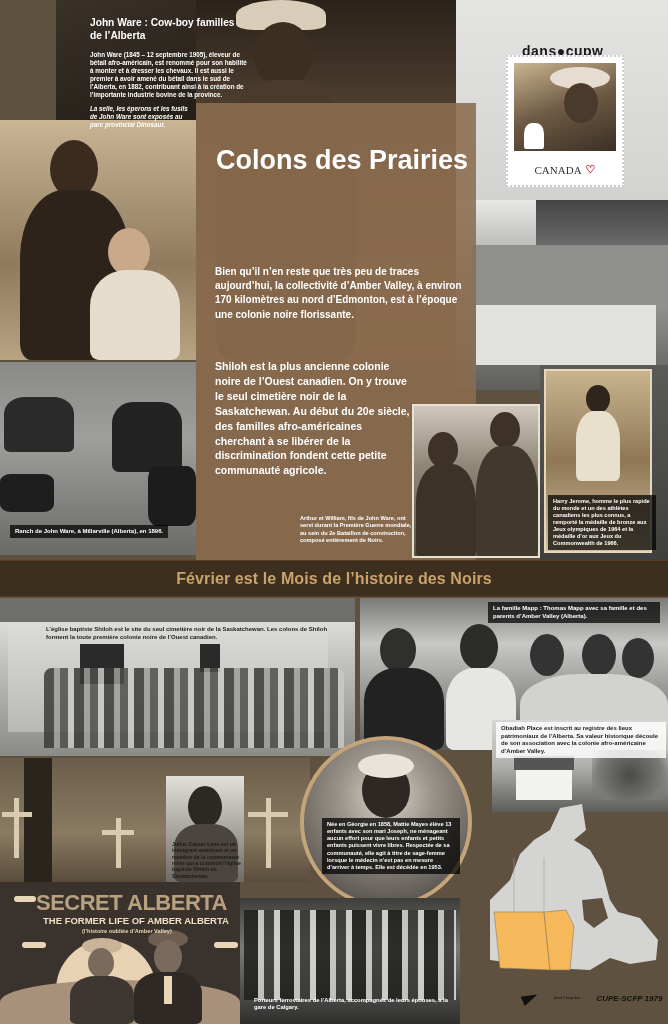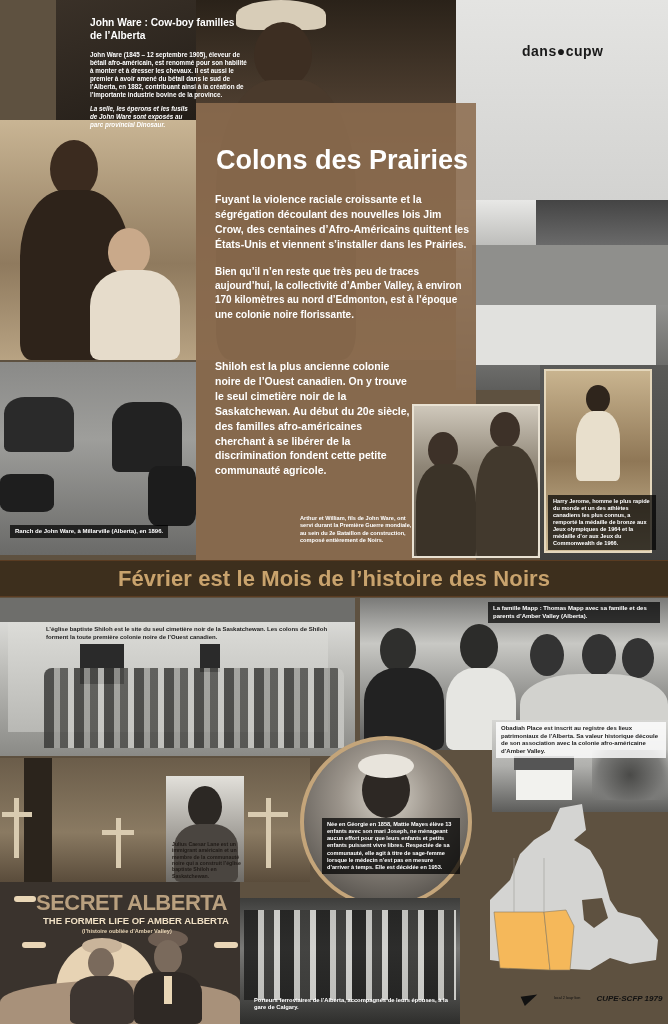--- a/index.html
+++ b/index.html
@@ -41,30 +41,40 @@
       <span>John Ware : Cow-boy familles</span><br>
       <span>de l’Alberta</span>
     </div>
     <div style="font-size:6.3px;margin-top:8px;line-height:1.28;">John Ware (1845 – 12 septembre 1905), éleveur de bétail afro-américain, est renommé pour son habilité à monter et à dresser les chevaux. Il est aussi le premier à avoir amené du bétail dans le sud de l’Alberta, en 1882, contribuant ainsi à la création de l’importante industrie bovine de la province.</div>
     <div style="font-size:6.3px;margin-top:6px;font-style:italic;line-height:1.28;width:100px;">La selle, les éperons et les fusils de John Ware sont exposés au parc provincial Dinosaur.</div>
   </div>
 
   <div class="photo" style="left:456px;top:0;width:212px;height:230px;background:linear-gradient(180deg,#e4e4e2 0%,#d0d0ce 100%);"></div>
   <div class="abs" style="left:522px;top:43px;font-size:14px;font-weight:bold;color:#1a1a1a;letter-spacing:0.5px;">dans●cupw</div>
 
+  <div class="abs" style="left:506px;top:55px;width:118px;height:132px;background:#fff;border:2px dotted #ccc;padding:6px;">
+    <div style="position:relative;width:100%;height:88px;background:linear-gradient(160deg,#c9b58f 0%,#6e5a44 50%,#3b2f24 100%);overflow:hidden;">
+      <div class="head" style="left:36px;top:4px;width:60px;height:22px;background:#e6ddd0;"></div>
+      <div class="head" style="left:50px;top:20px;width:34px;height:40px;background:#4a3a2c;"></div>
+      <div class="figure" style="left:10px;top:60px;width:20px;height:26px;background:#fff;"></div>
+    </div>
+    <div style="display:flex;justify-content:center;align-items:center;gap:4px;margin-top:12px;">
+      <span style="font-family:'Liberation Serif',serif;font-size:11px;color:#333;">CANADA</span>
+      <span style="font-size:11px;color:#d2202f;font-weight:bold;">♡</span>
+    </div>
+  </div>
 
   <div class="photo" style="left:456px;top:200px;width:212px;height:190px;background:linear-gradient(180deg,#e8e8e6 0%,#a9a9a6 35%,#5e5e5c 100%);">
     <div class="abs" style="left:80px;top:0;width:132px;height:60px;background:linear-gradient(180deg,#444 0%,#777 100%);"></div>
     <div class="abs" style="left:16px;top:45px;width:196px;height:60px;background:#8f8f8c;"></div>
     <div class="abs" style="left:20px;top:105px;width:180px;height:60px;background:#e1e1de;"></div>
   </div>
 
   <div class="abs" style="left:196px;top:103px;width:280px;height:457px;background:rgba(140,108,78,0.88);"></div>
   <div class="caption" style="left:216px;top:144px;font-size:27px;">Colons des Prairies</div>
-  <div class="caption" style="left:215px;top:192px;width:255px;font-size:10.5px;line-height:1.42;">Fuyant la violence raciale croissante et la ségrégation découlant des nouvelles lois Jim Crow, des centaines d’Afro-Américains quittent les États-Unis et viennent s’installer dans les Prairies.</div>
   <div class="caption" style="left:215px;top:265px;width:250px;font-size:10px;line-height:1.42;">Bien qu’il n’en reste que très peu de traces aujourd’hui, la collectivité d’Amber Valley, à environ 170 kilomètres au nord d’Edmonton, est à l’époque une colonie noire florissante.</div>
   <div class="caption" style="left:215px;top:359px;width:200px;font-size:10.5px;line-height:1.42;">Shiloh est la plus ancienne colonie noire de l’Ouest canadien. On y trouve le seul cimetière noir de la Saskatchewan. Au début du 20e siècle, des familles afro-américaines cherchant à se libérer de la discrimination fondent cette petite communauté agricole.</div>
   <div class="caption" style="left:300px;top:515px;width:115px;font-size:5.6px;line-height:1.3;">Arthur et William, fils de John Ware, ont servi durant la Première Guerre mondiale, au sein du 2e Bataillon de construction, composé entièrement de Noirs.</div>
 
   <div class="photo bw" style="left:0;top:362px;width:196px;height:193px;background:linear-gradient(180deg,#8a8a88 0%,#9e9e9b 40%,#6a6a68 100%);">
     <div class="figure" style="left:4px;top:35px;width:70px;height:55px;background:#2a2a2a;border-radius:30% 30% 10% 10%;"></div>
     <div class="figure" style="left:112px;top:40px;width:70px;height:70px;background:#222;border-radius:30% 30% 10% 10%;"></div>
     <div class="figure" style="left:0;top:112px;width:54px;height:38px;background:#1e1e1e;border-radius:20%;"></div>
     <div class="figure" style="left:148px;top:104px;width:48px;height:60px;background:#1c1c1c;border-radius:20%;"></div>
   </div>
@@ -79,21 +89,21 @@
 
   <div class="photo" style="left:540px;top:365px;width:128px;height:195px;background:linear-gradient(180deg,#5a5a58 0%,#3f3f3d 100%);">
     <div class="abs" style="left:4px;top:4px;width:108px;height:184px;background:linear-gradient(180deg,#c9b48f 0%,#8f7756 50%,#d0bd98 100%);border:2px solid #e4d7bc;">
       <div class="head" style="left:40px;top:14px;width:24px;height:28px;background:#2f251c;"></div>
       <div class="figure" style="left:30px;top:40px;width:44px;height:70px;background:#e8dfcc;"></div>
     </div>
   </div>
   <div class="caption capbox" style="left:548px;top:495px;width:108px;font-size:5.6px;line-height:1.25;">Harry Jerome, homme le plus rapide du monde et un des athlètes canadiens les plus connus, a remporté la médaille de bronze aux Jeux olympiques de 1964 et la médaille d’or aux Jeux du Commonwealth de 1966.</div>
 
   <div class="abs" style="left:0;top:560px;width:668px;height:37px;background:#3d2f1d;border-top:1px solid #5a3c22;border-bottom:1px solid #5a3c22;display:flex;align-items:center;justify-content:center;">
-    <span style="font-size:22px;font-weight:bold;color:#c9a36d;letter-spacing:0.1px;">Février est le Mois de l’histoire des Noirs</span>
+    <span style="font-size:16px;font-weight:bold;color:#c9a36d;letter-spacing:0.1px;">Février est le Mois de l’histoire des Noirs</span>
   </div>
 
   <div class="photo" style="left:0;top:598px;width:355px;height:158px;background:linear-gradient(180deg,#e9e9e6 0%,#c2c2be 40%,#8a8a86 100%);">
     <div class="abs" style="left:0;top:0;width:355px;height:24px;background:#6e6e6b;"></div>
     <div class="abs" style="left:8px;top:24px;width:320px;height:110px;background:linear-gradient(180deg,#dcdcd8 0%,#b8b8b4 100%);"></div>
     <div class="abs" style="left:80px;top:46px;width:44px;height:40px;background:#2a2a2a;"></div>
     <div class="abs" style="left:200px;top:46px;width:20px;height:28px;background:#2a2a2a;"></div>
     <div class="abs" style="left:44px;top:70px;width:300px;height:80px;background:repeating-linear-gradient(90deg,#3a3a38 0px,#3a3a38 10px,#9d9d99 10px,#9d9d99 16px,#4e4e4b 16px,#4e4e4b 24px,#c9c9c5 24px,#c9c9c5 30px);opacity:0.85;border-radius:8px 8px 0 0;"></div>
   </div>
   <div class="caption dark" style="left:46px;top:626px;width:285px;font-size:6px;line-height:1.25;">L’église baptiste Shiloh est le site du seul cimetière noir de la Saskatchewan. Les colons de Shiloh forment la toute première colonie noire de l’Ouest canadien.</div>

